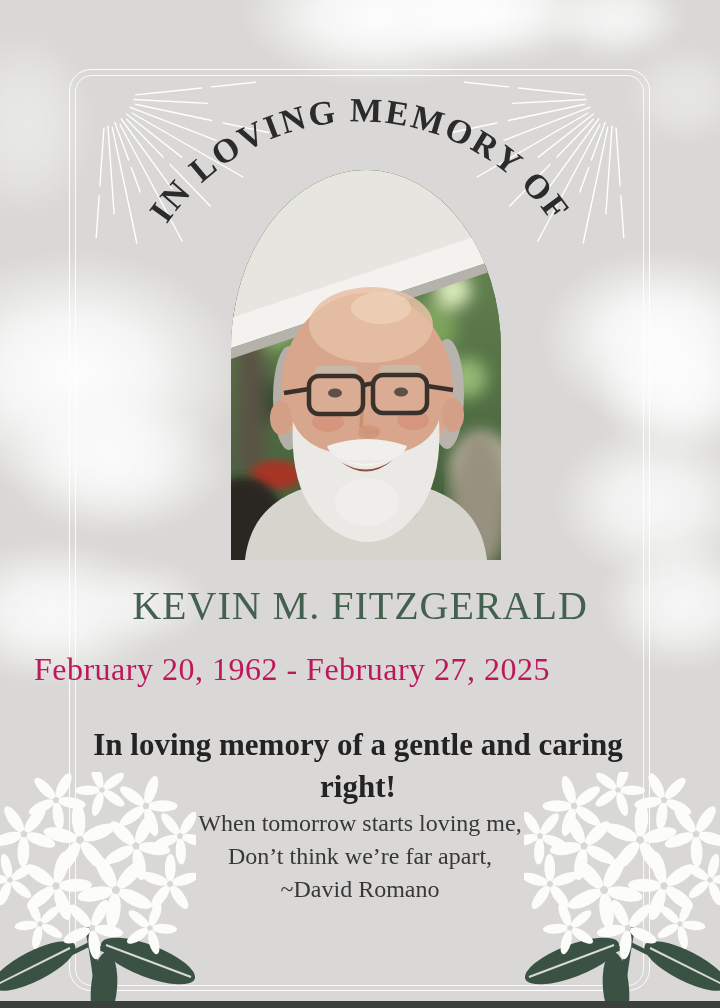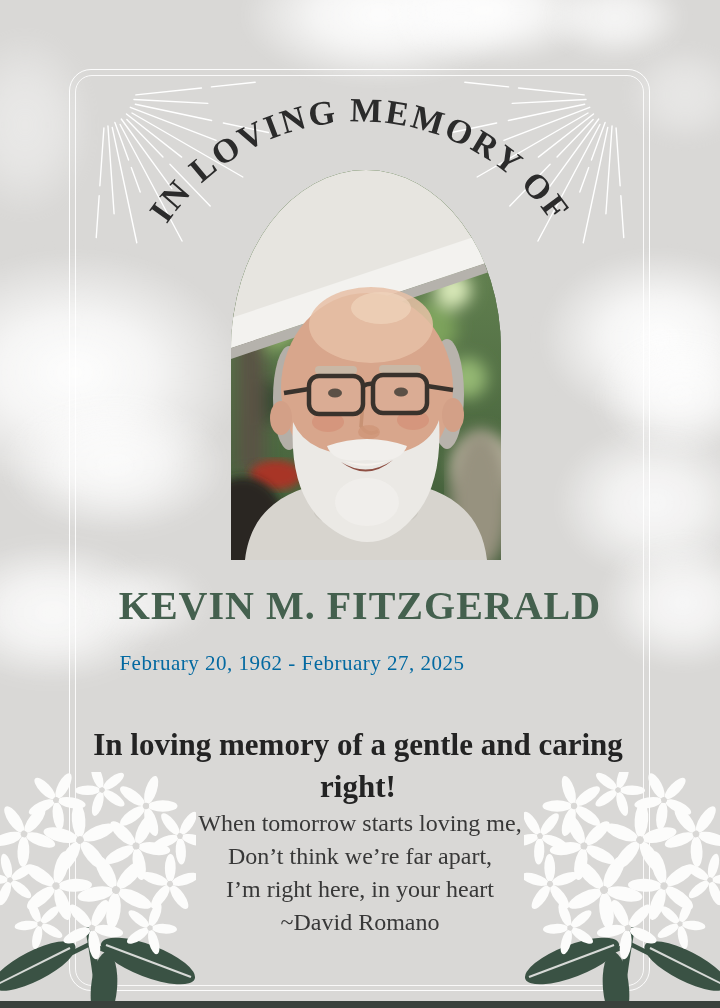--- a/index.html
+++ b/index.html
@@ -22,23 +22,23 @@
   .burst line{stroke:#ffffff;stroke-width:1.4;stroke-linecap:round;}
 
   .arch-title{position:absolute;left:0;top:0;z-index:5;}
   .arch-title text{font-family:"Liberation Serif",serif;font-weight:700;font-size:34px;letter-spacing:2.5px;fill:#2b2b2b;}
 
   .photo{position:absolute;left:231px;top:170px;width:270px;height:390px;z-index:6;
          border-radius:50% 50% 0 0 / 46% 46% 0 0;overflow:hidden;background:#4a6342;}
   .photo svg{display:block;width:100%;height:100%;}
 
   .name{position:absolute;left:0;top:586px;width:720px;text-align:center;z-index:7;
-        font-weight:700;font-size:40px;line-height:1;color:#44604e;letter-spacing:1px;}
+        font-weight:400;font-size:40px;line-height:1;color:#44604e;letter-spacing:1px;}
   .dates{position:absolute;left:0;top:651px;width:584px;text-align:center;z-index:7;
-         font-size:21px;color:#0369a1;letter-spacing:.5px;}
+         font-size:32px;color:#be185d;letter-spacing:.5px;}
   .tribute{position:absolute;left:0;top:724px;width:716px;text-align:center;z-index:7;
            font-weight:700;font-size:31px;line-height:42px;color:#232323;}
   .poem{position:absolute;left:0;top:807px;width:720px;text-align:center;z-index:7;
         font-size:24px;line-height:33px;color:#383838;}
   .poem p{margin:0;}
 
   .flowers{position:absolute;z-index:8;}
   .flowers.fl-left{left:-14px;top:772px;}
   .flowers.fl-right{left:524px;top:772px;transform:scaleX(-1);}
 
@@ -182,21 +182,20 @@
   <div class="dates">February 20, 1962 - February 27, 2025</div>
 
   <div class="tribute">
     <div>In loving memory of a gentle and caring</div>
     <div>right!</div>
   </div>
 
   <div class="poem">
     <p>When tomorrow starts loving me,</p>
     <p>Don’t think we’re far apart,</p>
-    <p>I’m right here, in your heart</p>
     <p>~David Romano</p>
   </div>
 
   <svg class="flowers fl-left" width="210" height="236" viewBox="0 0 210 236">
     <defs>
       <g id="flw">
         <g fill="#fcfcfb">
           <ellipse cx="16" cy="0" rx="14" ry="5.4"></ellipse>
           <ellipse cx="16" cy="0" rx="14" ry="5.4" transform="rotate(72)"></ellipse>
           <ellipse cx="16" cy="0" rx="14" ry="5.4" transform="rotate(144)"></ellipse>

